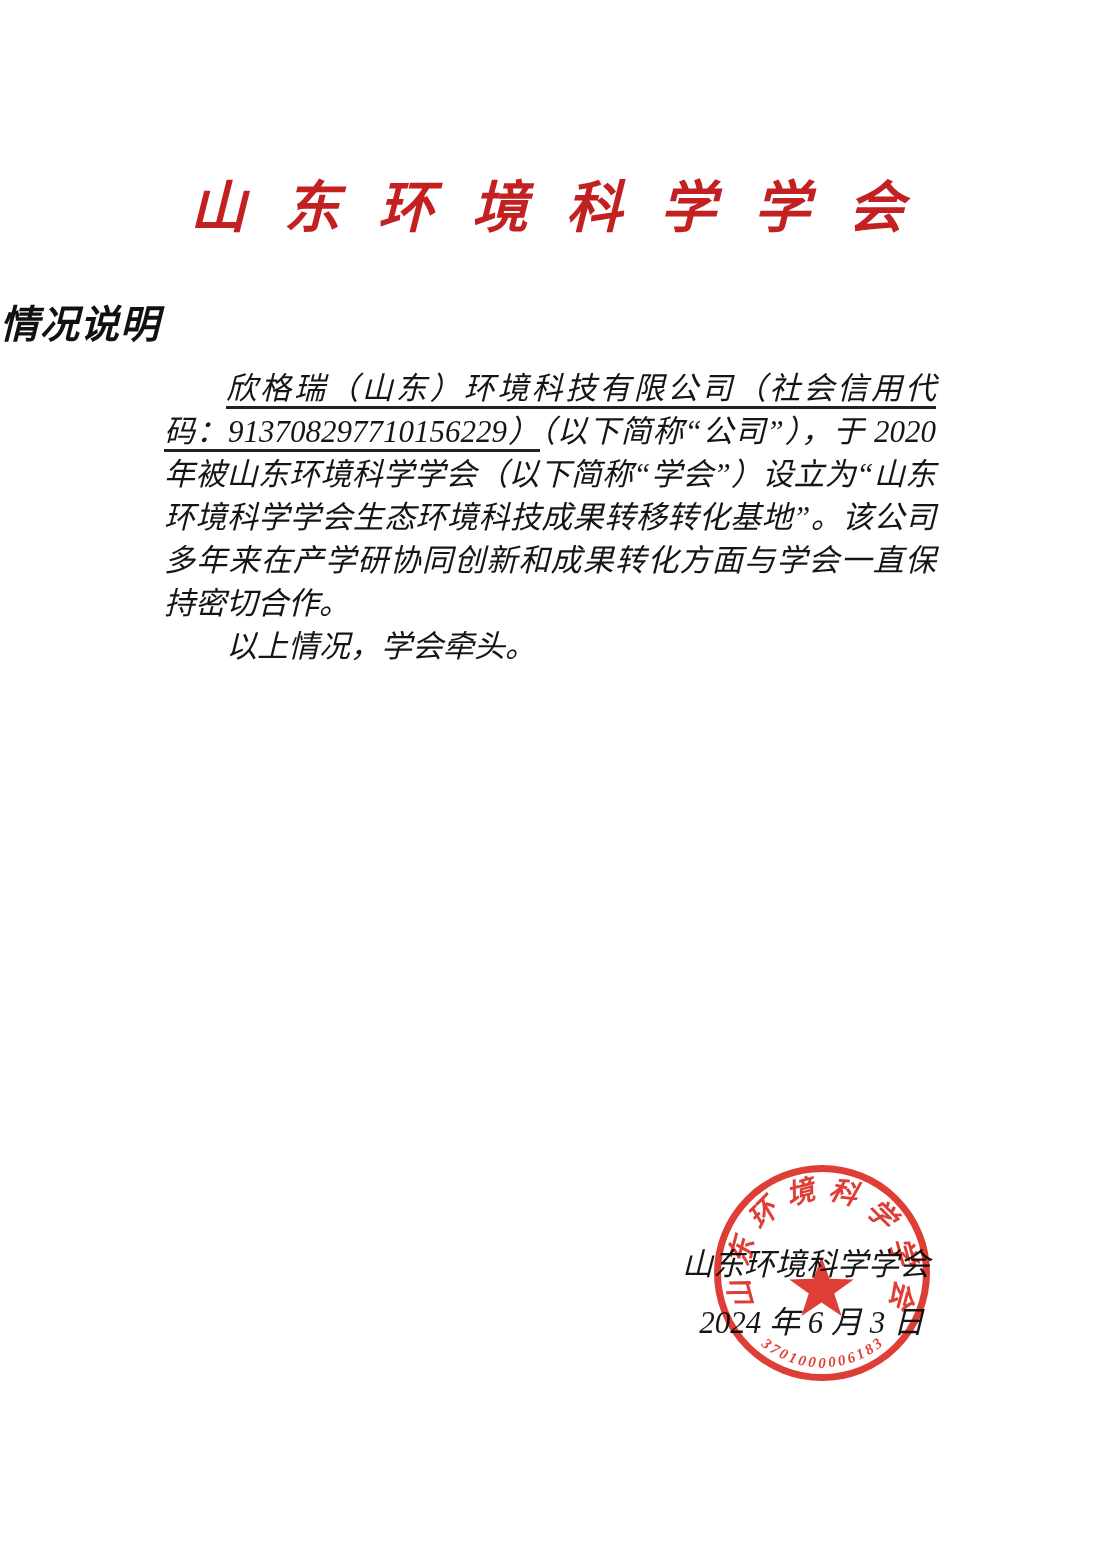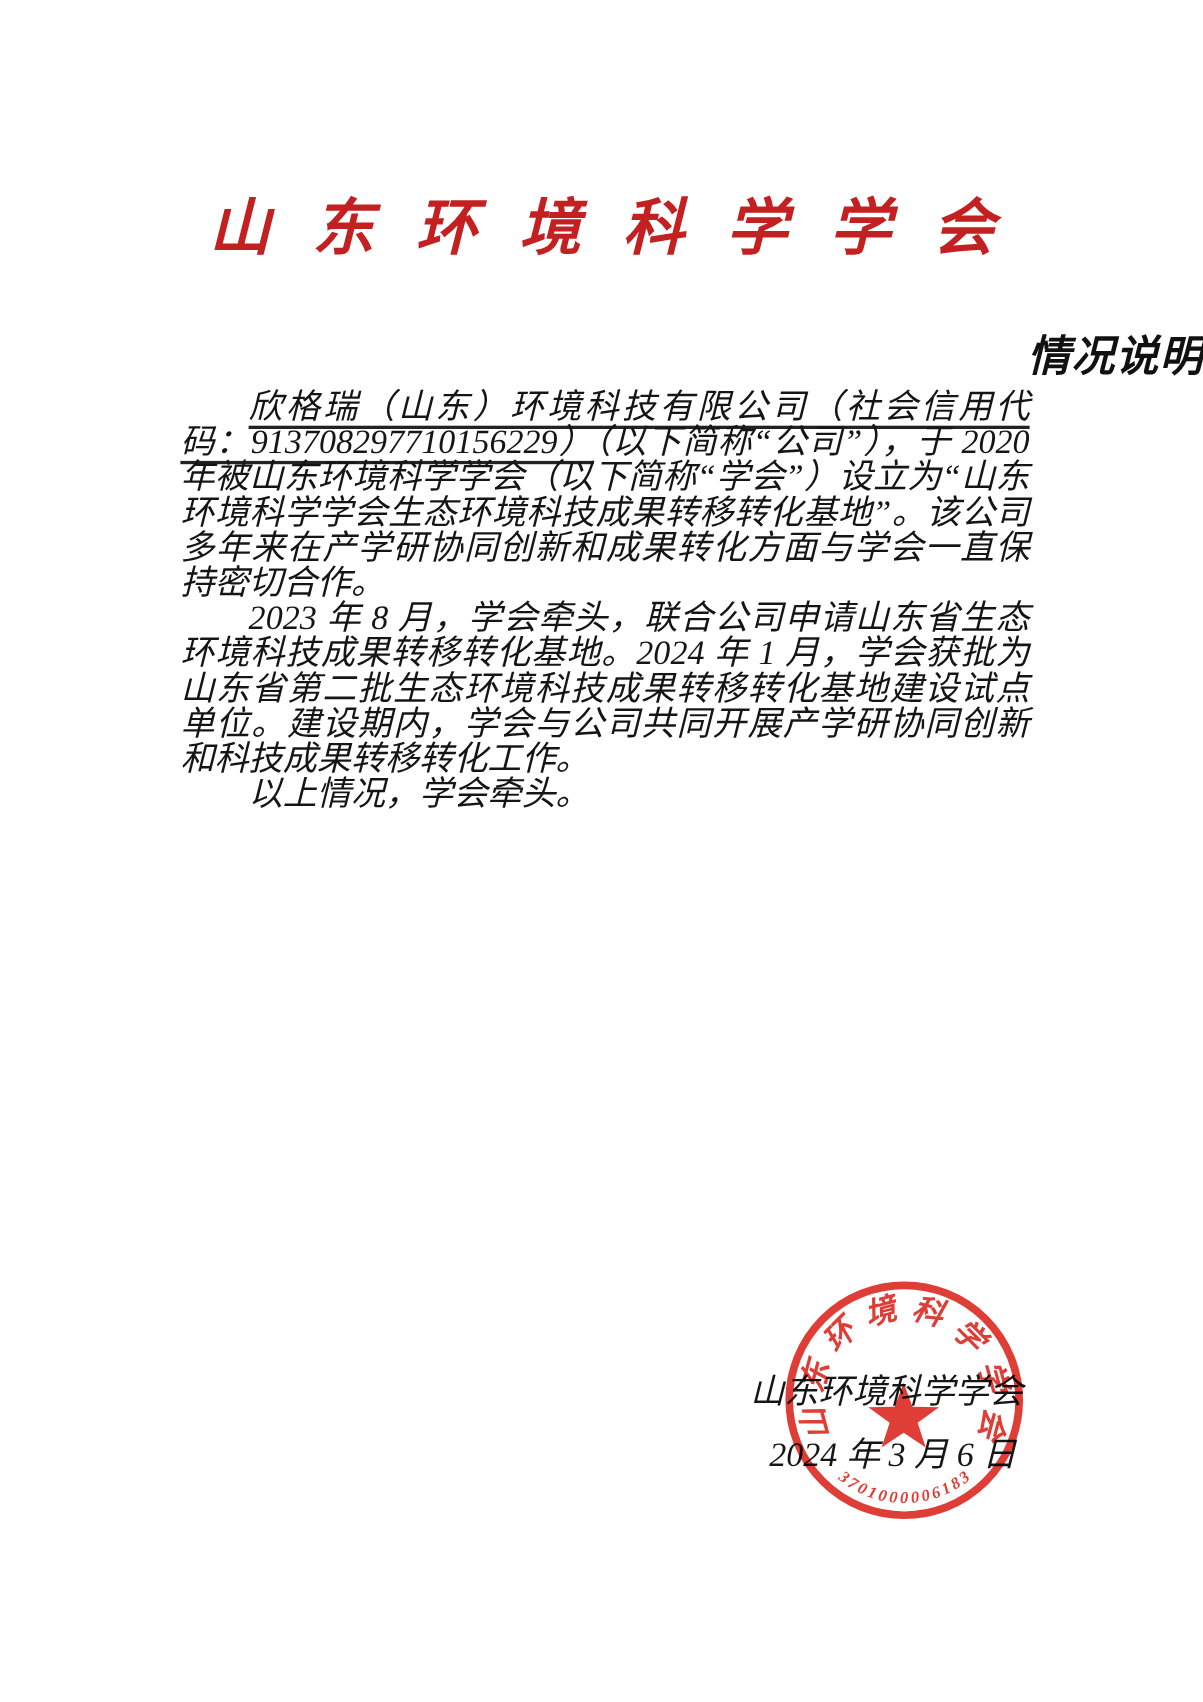--- a/index.html
+++ b/index.html
@@ -26,31 +26,31 @@
     color:var(--title-red);
     font-size:56px;font-weight:bold;
     letter-spacing:38px;text-indent:38px;
     line-height:1;
     white-space:nowrap;
   }
 
   
   .doc-title{
     position:absolute;top:303px;left:0;width:100%;
-    text-align:right;
+    text-align:left;
     font-size:39px;font-weight:bold;
     letter-spacing:1px;
     line-height:1.15;
     color:#111;
   }
 
   
   .content{
-    position:absolute;top:354px;left:164px;width:772px;
-    font-size:31px;line-height:32px;
+    position:absolute;top:367px;left:164px;width:772px;
+    font-size:31px;line-height:43px;
     text-align:justify;
     color:#151515;
   }
   .content p{margin:0;text-indent:2em;}
   .u-line{
     text-decoration:underline;
     text-decoration-thickness:2.5px;
     text-underline-offset:7px;
     text-decoration-color:#222;
   }
@@ -105,27 +105,26 @@
 <body>
 
 <div class="page">
 
   <div class="letterhead">山东环境科学学会</div>
 
   <div class="doc-title">情况说明</div>
 
   <div class="content">
     <p><span class="u-line">欣格瑞（山东）环境科技有限公司（社会信用代码：913708297710156229）</span><span>（以下简称“公司”），于 2020 年被山东环境科学学会（以下简称“学会”）设立为“山东环境科学学会生态环境科技成果转移转化基地”。该公司多年来在产学研协同创新和成果转化方面与学会一直保持密切合作。</span></p>
-    <p>2023 年 8 月，学会牵头，联合公司申请山东省生态环境科技成果转移转化基地。2024 年 1 月，学会获批为山东省第二批生态环境科技成果转移转化基地建设试点单位。建设期内，学会与公司共同开展产学研协同创新和科技成果转移转化工作。</p>
     <p>以上情况，学会牵头。</p>
   </div>
 
   <div class="signature">
     <div>山东环境科学学会</div>
-    <div class="date">2024 年 3 月 6 日</div>
+    <div class="date">2024 年 6 月 3 日</div>
   </div>
 
   <div class="seal" id="seal">
     <div class="seal-ring"></div>
     <div class="seal-star"></div>
   <span class="seal-ring-char" style="transform: translate(-50%, -50%) rotate(-105deg) translateY(-86px);">山</span>
       <span class="seal-ring-char" style="transform: translate(-50%, -50%) rotate(-75deg) translateY(-86px);">东</span>
       <span class="seal-ring-char" style="transform: translate(-50%, -50%) rotate(-45deg) translateY(-86px);">环</span>
       <span class="seal-ring-char" style="transform: translate(-50%, -50%) rotate(-15deg) translateY(-86px);">境</span>
       <span class="seal-ring-char" style="transform: translate(-50%, -50%) rotate(15deg) translateY(-86px);">科</span>

